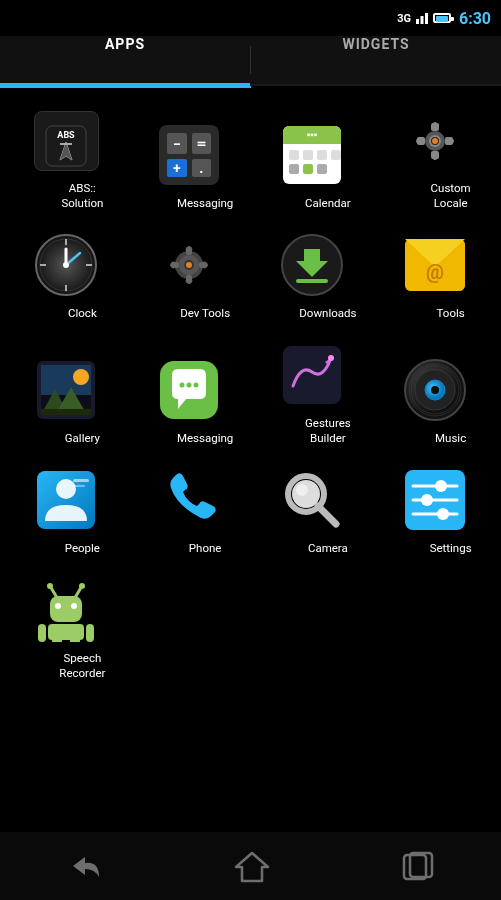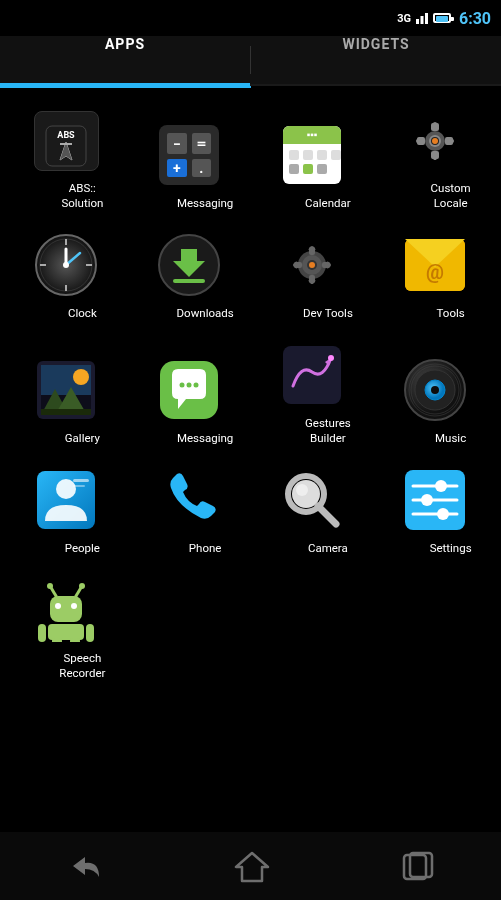--- a/index.html
+++ b/index.html
@@ -300,32 +300,20 @@
         <line x1="6" y1="32" x2="12" y2="32" stroke="#aaa" stroke-width="2"></line>
         <line x1="52" y1="32" x2="58" y2="32" stroke="#aaa" stroke-width="2"></line>
 
         <line x1="32" y1="32" x2="46" y2="20" stroke="#4fc3f7" stroke-width="2.5" stroke-linecap="round"></line>
 
         <line x1="32" y1="32" x2="32" y2="16" stroke="#fff" stroke-width="3" stroke-linecap="round"></line>
         <circle cx="32" cy="32" r="3" fill="#fff"></circle>
       </svg>
     </div>
     <span class="app-label">Clock</span>
-  </div>
-
-  <div class="app-item">
-    <div class="app-icon-wrap">
-      <svg width="64" height="64" viewBox="0 0 64 64">
-        <circle cx="32" cy="32" r="30" fill="#1a1a1a" stroke="#444" stroke-width="2"></circle>
-
-        <polygon points="32,44 16,28 24,28 24,16 40,16 40,28 48,28" fill="#6abf47" stroke="none"></polygon>
-        <rect x="16" y="46" width="32" height="4" rx="2" fill="#6abf47"></rect>
-      </svg>
-    </div>
-    <span class="app-label">Downloads</span>
   </div>
 
   <div class="app-item">
     <div class="app-icon-wrap">
       <svg width="64" height="64" viewBox="0 0 64 64">
         <g transform="translate(32,32)">
           <circle r="14" fill="#444"></circle>
           <circle r="10" fill="#555"></circle>
           <rect x="-3" y="-18" width="6" height="8" rx="2" fill="#666"></rect>
           <rect x="-3" y="10" width="6" height="8" rx="2" fill="#666"></rect>
@@ -334,20 +322,32 @@
           <rect x="-14" y="-14" width="6" height="6" rx="2" fill="#666" transform="rotate(45)"></rect>
           <rect x="8" y="-14" width="6" height="6" rx="2" fill="#666" transform="rotate(45)"></rect>
           <rect x="-14" y="8" width="6" height="6" rx="2" fill="#666" transform="rotate(45)"></rect>
           <rect x="8" y="8" width="6" height="6" rx="2" fill="#666" transform="rotate(45)"></rect>
           <circle r="5" fill="#333"></circle>
           <circle r="3" fill="#e67e22"></circle>
         </g>
       </svg>
     </div>
     <span class="app-label">Dev Tools</span>
+  </div>
+
+  <div class="app-item">
+    <div class="app-icon-wrap">
+      <svg width="64" height="64" viewBox="0 0 64 64">
+        <circle cx="32" cy="32" r="30" fill="#1a1a1a" stroke="#444" stroke-width="2"></circle>
+
+        <polygon points="32,44 16,28 24,28 24,16 40,16 40,28 48,28" fill="#6abf47" stroke="none"></polygon>
+        <rect x="16" y="46" width="32" height="4" rx="2" fill="#6abf47"></rect>
+      </svg>
+    </div>
+    <span class="app-label">Downloads</span>
   </div>
 
   <div class="app-item">
     <div class="app-icon-wrap">
       <svg width="64" height="56" viewBox="0 0 64 56">
         <rect x="2" y="2" width="60" height="52" rx="6" fill="#e8a000"></rect>
         <rect x="2" y="2" width="60" height="52" rx="6" fill="#f0b800"></rect>
 
         <polygon points="2,2 32,30 62,2" fill="#f5d020"></polygon>
 

